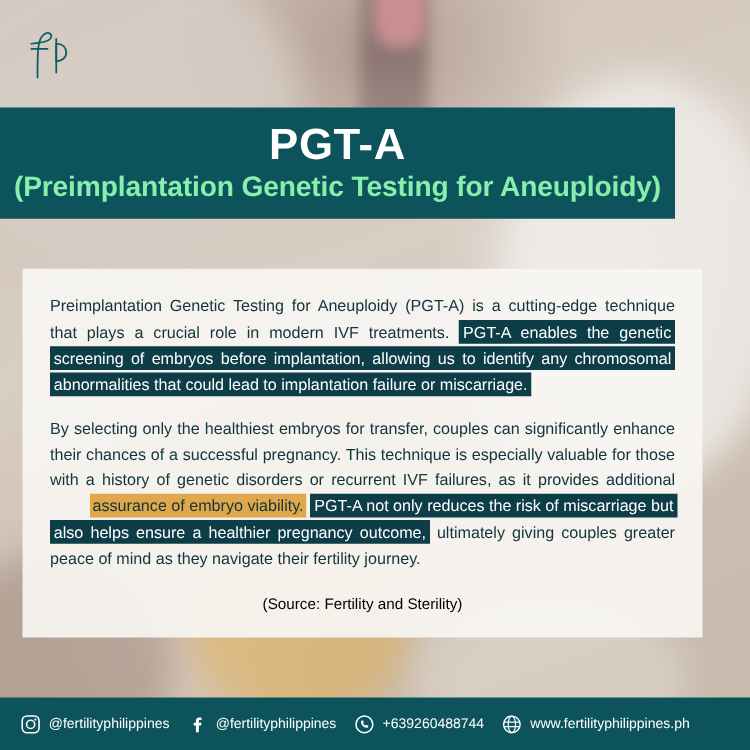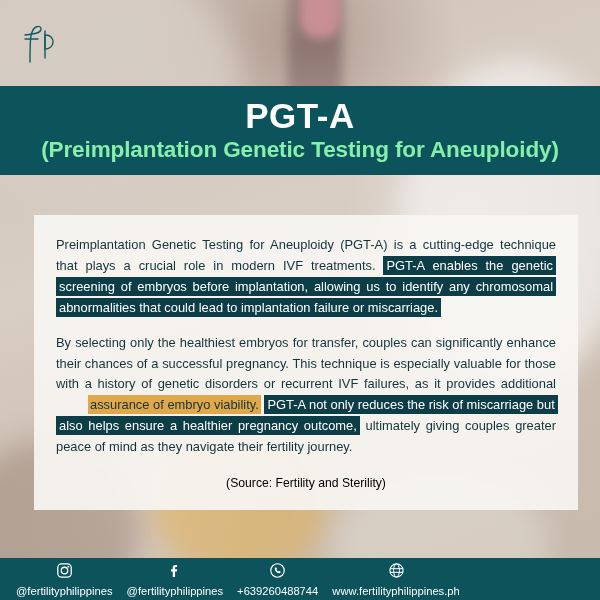--- a/index.html
+++ b/index.html
@@ -91,21 +91,21 @@
     font-family: "Liberation Serif", serif;
     font-weight: 400;
     white-space: nowrap;
   }
 
   
   .banner {
     position: absolute;
     left: 0;
     top: 86px;
-    width: 600px;
+    width: 540px;
     background: #0d535c;
     padding: 10px 0 12px 0;
     text-align: center;
     z-index: 4;
   }
   .banner-title {
     color: #ffffff;
     font-size: 35px;
     font-weight: bold;
     line-height: 1.12;
@@ -117,21 +117,21 @@
     font-size: 22.5px;
     font-weight: bold;
     line-height: 1.15;
     margin: 2px 0 0 0;
     letter-spacing: -0.1px;
   }
 
   
   .card {
     position: absolute;
-    left: 34px;
+    left: 18px;
     top: 215px;
     width: 544px;
     background: rgba(247,245,242,0.93);
     padding: 20px 22px 18px 22px;
     box-sizing: border-box;
     z-index: 4;
   }
   .para {
     font-size: 12.9px;
     line-height: 1.62;
@@ -178,21 +178,20 @@
     box-sizing: border-box;
     gap: 14px;
   }
   .f-item {
     display: flex;
     align-items: center;
     gap: 6px;
     color: #ffffff;
     font-size: 11.2px;
     white-space: nowrap;
-    flex-direction: column;
   }
   .f-icon {
     width: 17px;
     height: 17px;
     display: inline-flex;
     align-items: center;
     justify-content: center;
     flex: 0 0 auto;
   }
   .f-icon svg { display: block; }

